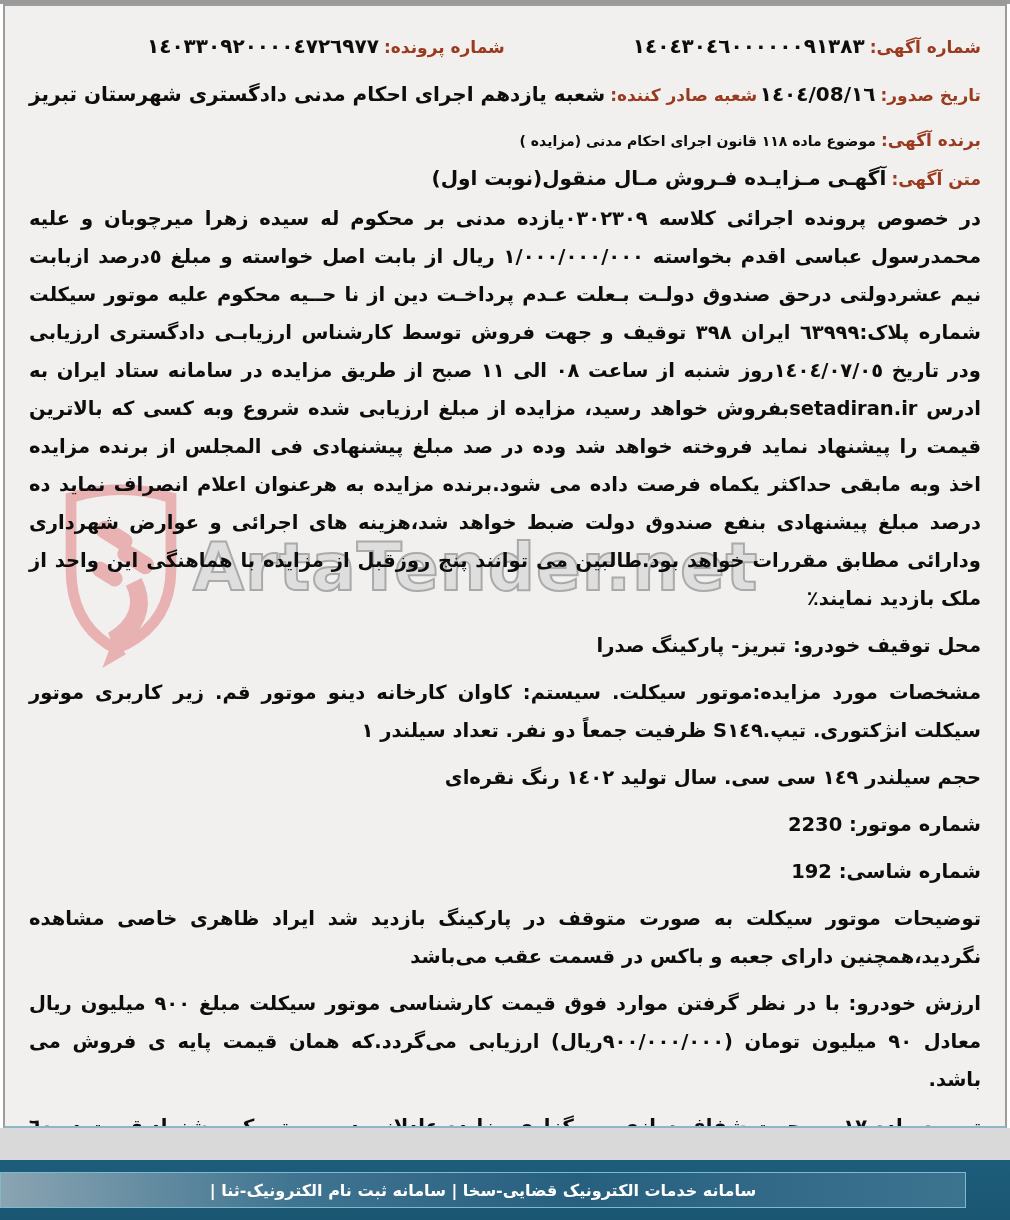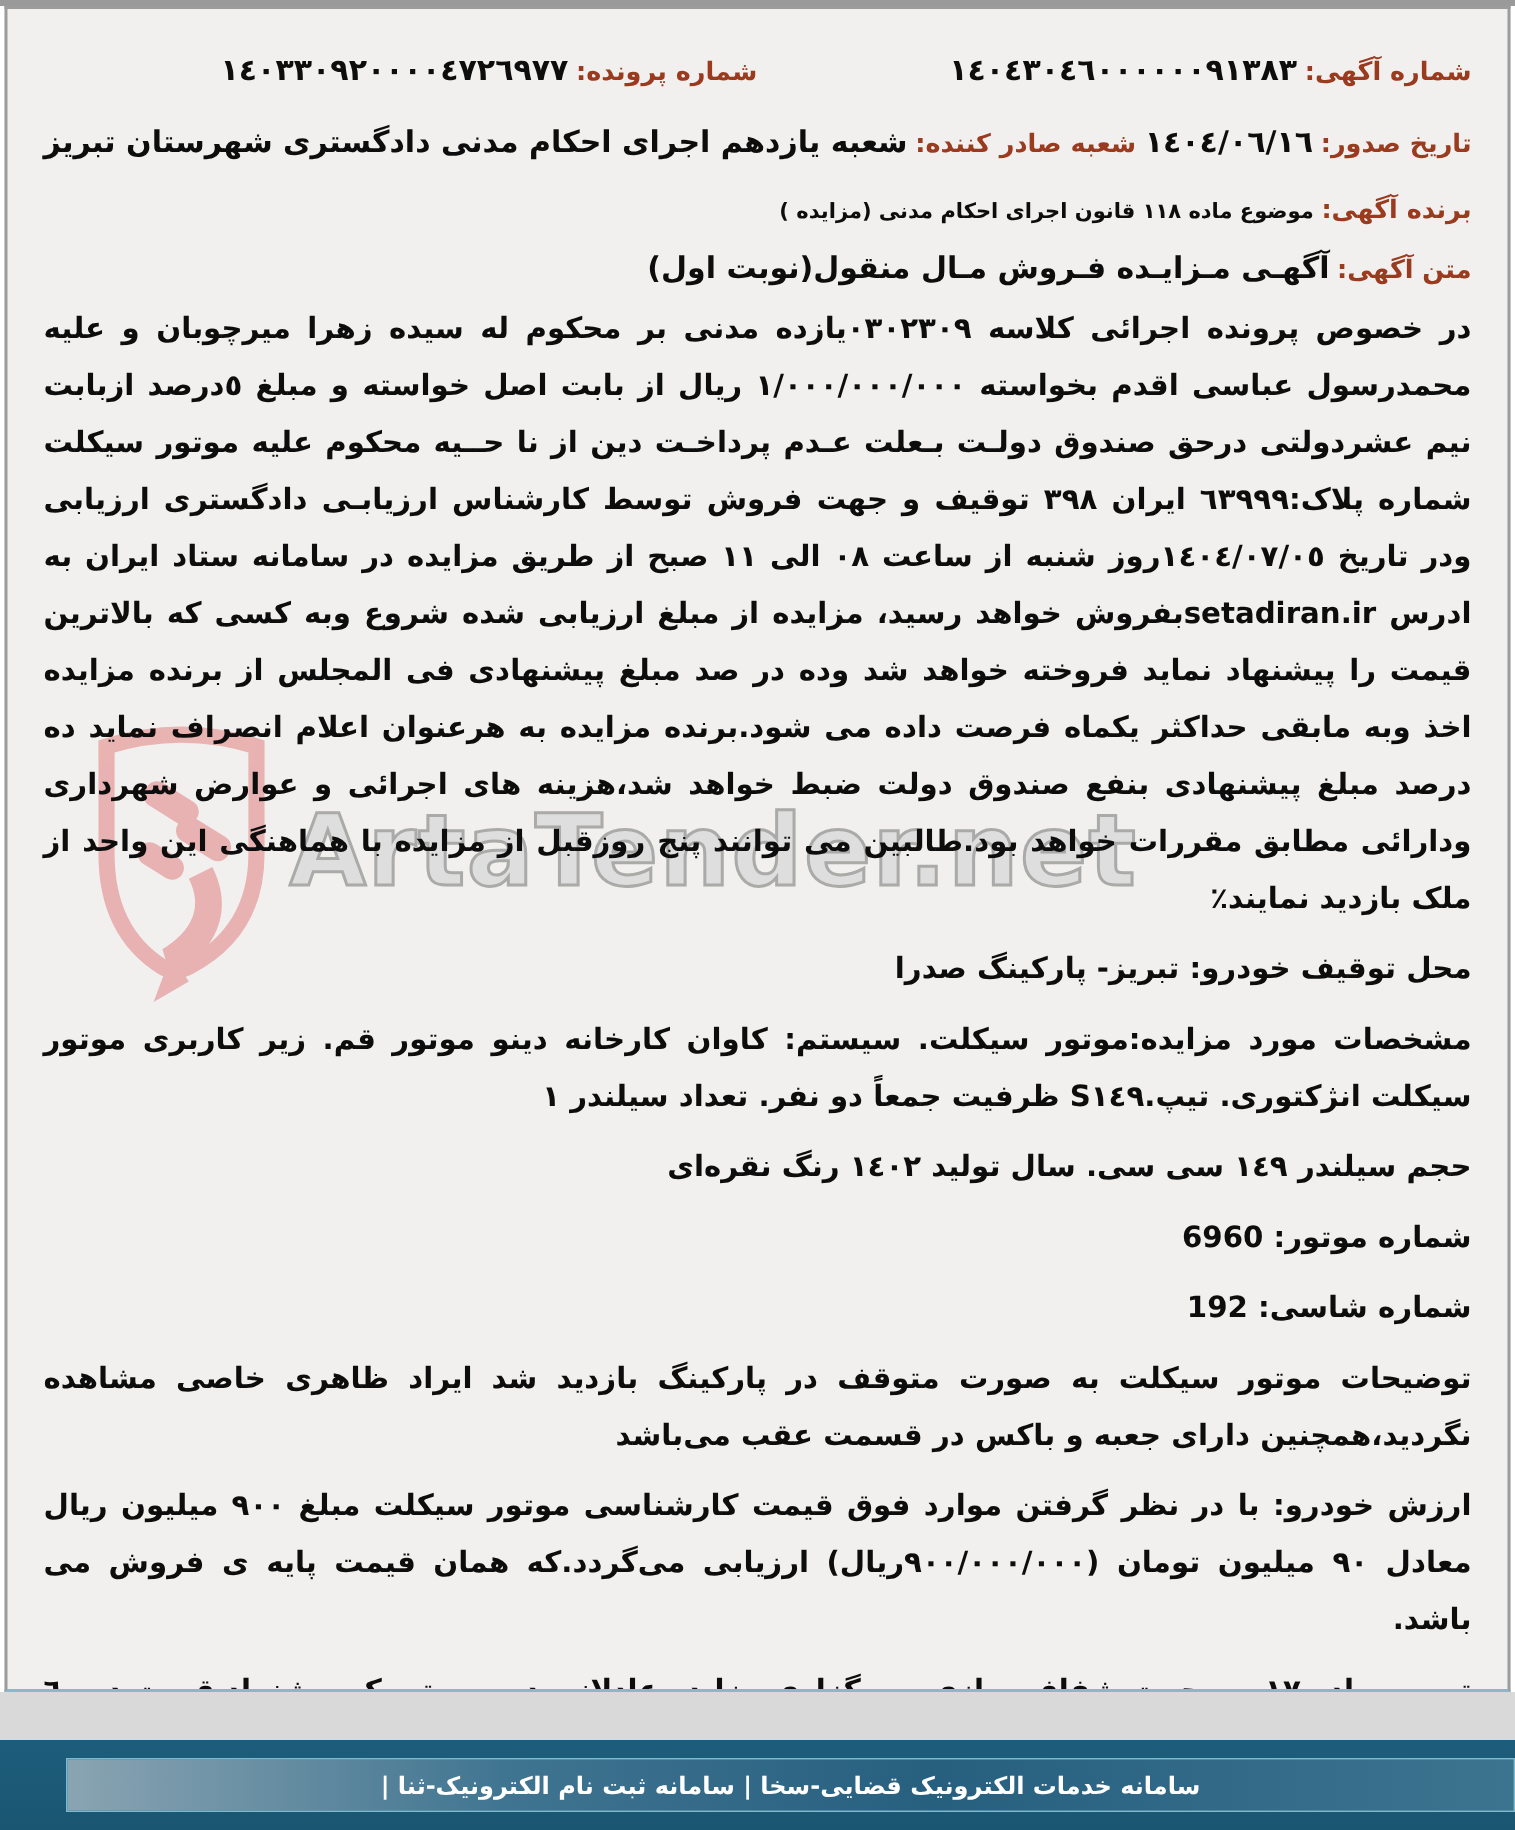--- a/index.html
+++ b/index.html
@@ -51,21 +51,21 @@
     color:#dcdcdc; -webkit-text-stroke:2px #9e9e9e;
     opacity:0.85; white-space:nowrap; line-height:1;
     transform:translateY(-6px);
   }
 
   .gray-strip { height:32px; background:#d9d9d9; flex:0 0 auto; }
 
   .footer {
     height:60px; flex:0 0 auto;
     background:linear-gradient(180deg,#1d5d7b 0%,#1a5672 100%);
-    display:flex; align-items:center; justify-content:flex-start;
+    display:flex; align-items:center; justify-content:flex-end;
   }
   .footer-box {
     width:966px; height:36px;
     border:1px solid #7fb9cd;
     background:linear-gradient(90deg,#8aa4b2 0%,#407591 30%,#275f7f 60%,#3c7490 100%);
     display:flex; align-items:center; justify-content:center;
   }
   .footer-box span { color:#ffffff; font-size:16px; font-weight:bold; }
 </style>
 </head>
@@ -83,21 +83,21 @@
       </div>
       <div class="pair pair-case">
         <span class="lbl">شماره پرونده:</span>
         <span class="val">١٤٠٣٣٠٩٢٠٠٠٠٤٧٢٦٩٧٧</span>
       </div>
     </div>
 
     <div class="hdr-row">
       <div class="pair">
         <span class="lbl">تاریخ صدور:</span>
-        <span class="val">١٤٠٤/٠٦/١٦</span>
+        <span class="val">١٤٠٤/08/١٦</span>
       </div>
       <div class="pair">
         <span class="lbl">شعبه صادر کننده:</span>
         <span class="val">شعبه یازدهم اجرای احکام مدنی دادگستری شهرستان تبریز</span>
       </div>
     </div>
 
     <div class="hdr-line">
       <span class="lbl">برنده آگهی:</span>
       <span class="val">موضوع ماده ١١٨ قانون اجرای احکام مدنی (مزایده )</span>
@@ -105,21 +105,21 @@
 
     <div class="hdr-line body-title-line">
       <span class="lbl">متن آگهی:</span>
       <span class="val">آگهـی مـزایـده فـروش مـال منقول(نوبت اول)</span>
     </div>
 
     <p class="para">در خصوص پرونده اجرائی کلاسه ٠٣٠٢٣٠٩یازده مدنی بر محکوم له سیده زهرا میرچوبان  و علیه محمدرسول عباسی اقدم بخواسته ١/٠٠٠/٠٠٠/٠٠٠ ریال از بابت اصل خواسته و مبلغ  ٥درصد  ازبابت نیم عشردولتی درحق صندوق دولـت بـعلت عـدم پرداخـت دین از نا حــیه محکوم علیه موتور سیکلت شماره پلاک:٦٣٩٩٩ ایران ٣٩٨ توقیف  و  جهت فروش توسط کارشناس ارزیابـی دادگستری ارزیابی ودر تاریخ ١٤٠٤/٠٧/٠٥روز شنبه از ساعت ٠٨ الی ١١ صبح از طریق مزایده در سامانه ستاد ایران به ادرس  setadiran.irبفروش خواهد رسید، مزایده از مبلغ ارزیابی شده شروع وبه کسی که بالاترین قیمت را پیشنهاد نماید فروخته خواهد شد وده در صد مبلغ پیشنهادی فی المجلس از برنده مزایده اخذ وبه مابقی حداکثر یکماه فرصت داده می شود.برنده مزایده به هرعنوان اعلام انصراف نماید ده درصد مبلغ پیشنهادی بنفع صندوق دولت ضبط خواهد شد،هزینه های اجرائی و عوارض شهرداری ودارائی مطابق مقررات خواهد بود.طالبین می توانند پنج روزقبل از مزایده با هماهنگی این واحد از ملک بازدید نمایند٪</p>
     <p class="para gap-top">محل توقیف خودرو: تبریز- پارکینگ صدرا</p>
     <p class="para">مشخصات  مورد مزایده:موتور سیکلت. سیستم: کاوان کارخانه دینو موتور قم. زیر کاربری موتور سیکلت انژکتوری. تیپ.S١٤٩ ظرفیت جمعاً دو نفر. تعداد سیلندر ١</p>
     <p class="para">حجم سیلندر ١٤٩ سی سی. سال تولید ١٤٠٢ رنگ نقره‌ای</p>
-    <p class="para">شماره موتور: 6960</p>
+    <p class="para">شماره موتور: 2230</p>
     <p class="para">شماره شاسی: 192</p>
     <p class="para">توضیحات موتور سیکلت به صورت متوقف در پارکینگ بازدید شد ایراد ظاهری خاصی مشاهده نگردید،همچنین دارای جعبه و باکس در قسمت عقب می‌باشد</p>
     <p class="para gap-top">ارزش خودرو: با در نظر گرفتن موارد فوق قیمت کارشناسی موتور سیکلت مبلغ ٩٠٠ میلیون ریال معادل ٩٠ میلیون تومان (٩٠٠/٠٠٠/٠٠٠ریال) ارزیابی می‌گردد.که همان قیمت پایه ی فروش می باشد.</p>
     <p class="para gap-top">تبصره ماده ١٧- به جهت شفاف سازی و برگزاری مزایده عادلانه، در صورتی که پیشنهاد قیمت در ٦٠ ثانیه انتهای زمان مزایده ثبت شود، سامانه به صورت خودکار ١٨٠ ثانیه زمان را تمدید می نماید. تکرار این امر تا انتهای وقت اداری امکان پذیر است.</p>
 
     <div class="watermark">
       <svg class="wm-shield" viewBox="0 0 130 200" xmlns="http://www.w3.org/2000/svg">
         <path d="M14 22 Q65 6 116 22 L116 95 Q116 148 70 172 Q60 177 52 172 Q14 148 14 95 Z" fill="none" stroke="#d94f4f" stroke-width="11"></path>
         <g fill="#d94f4f">
           <rect x="38" y="52" width="40" height="18" rx="8" transform="rotate(32 58 61)"></rect>

